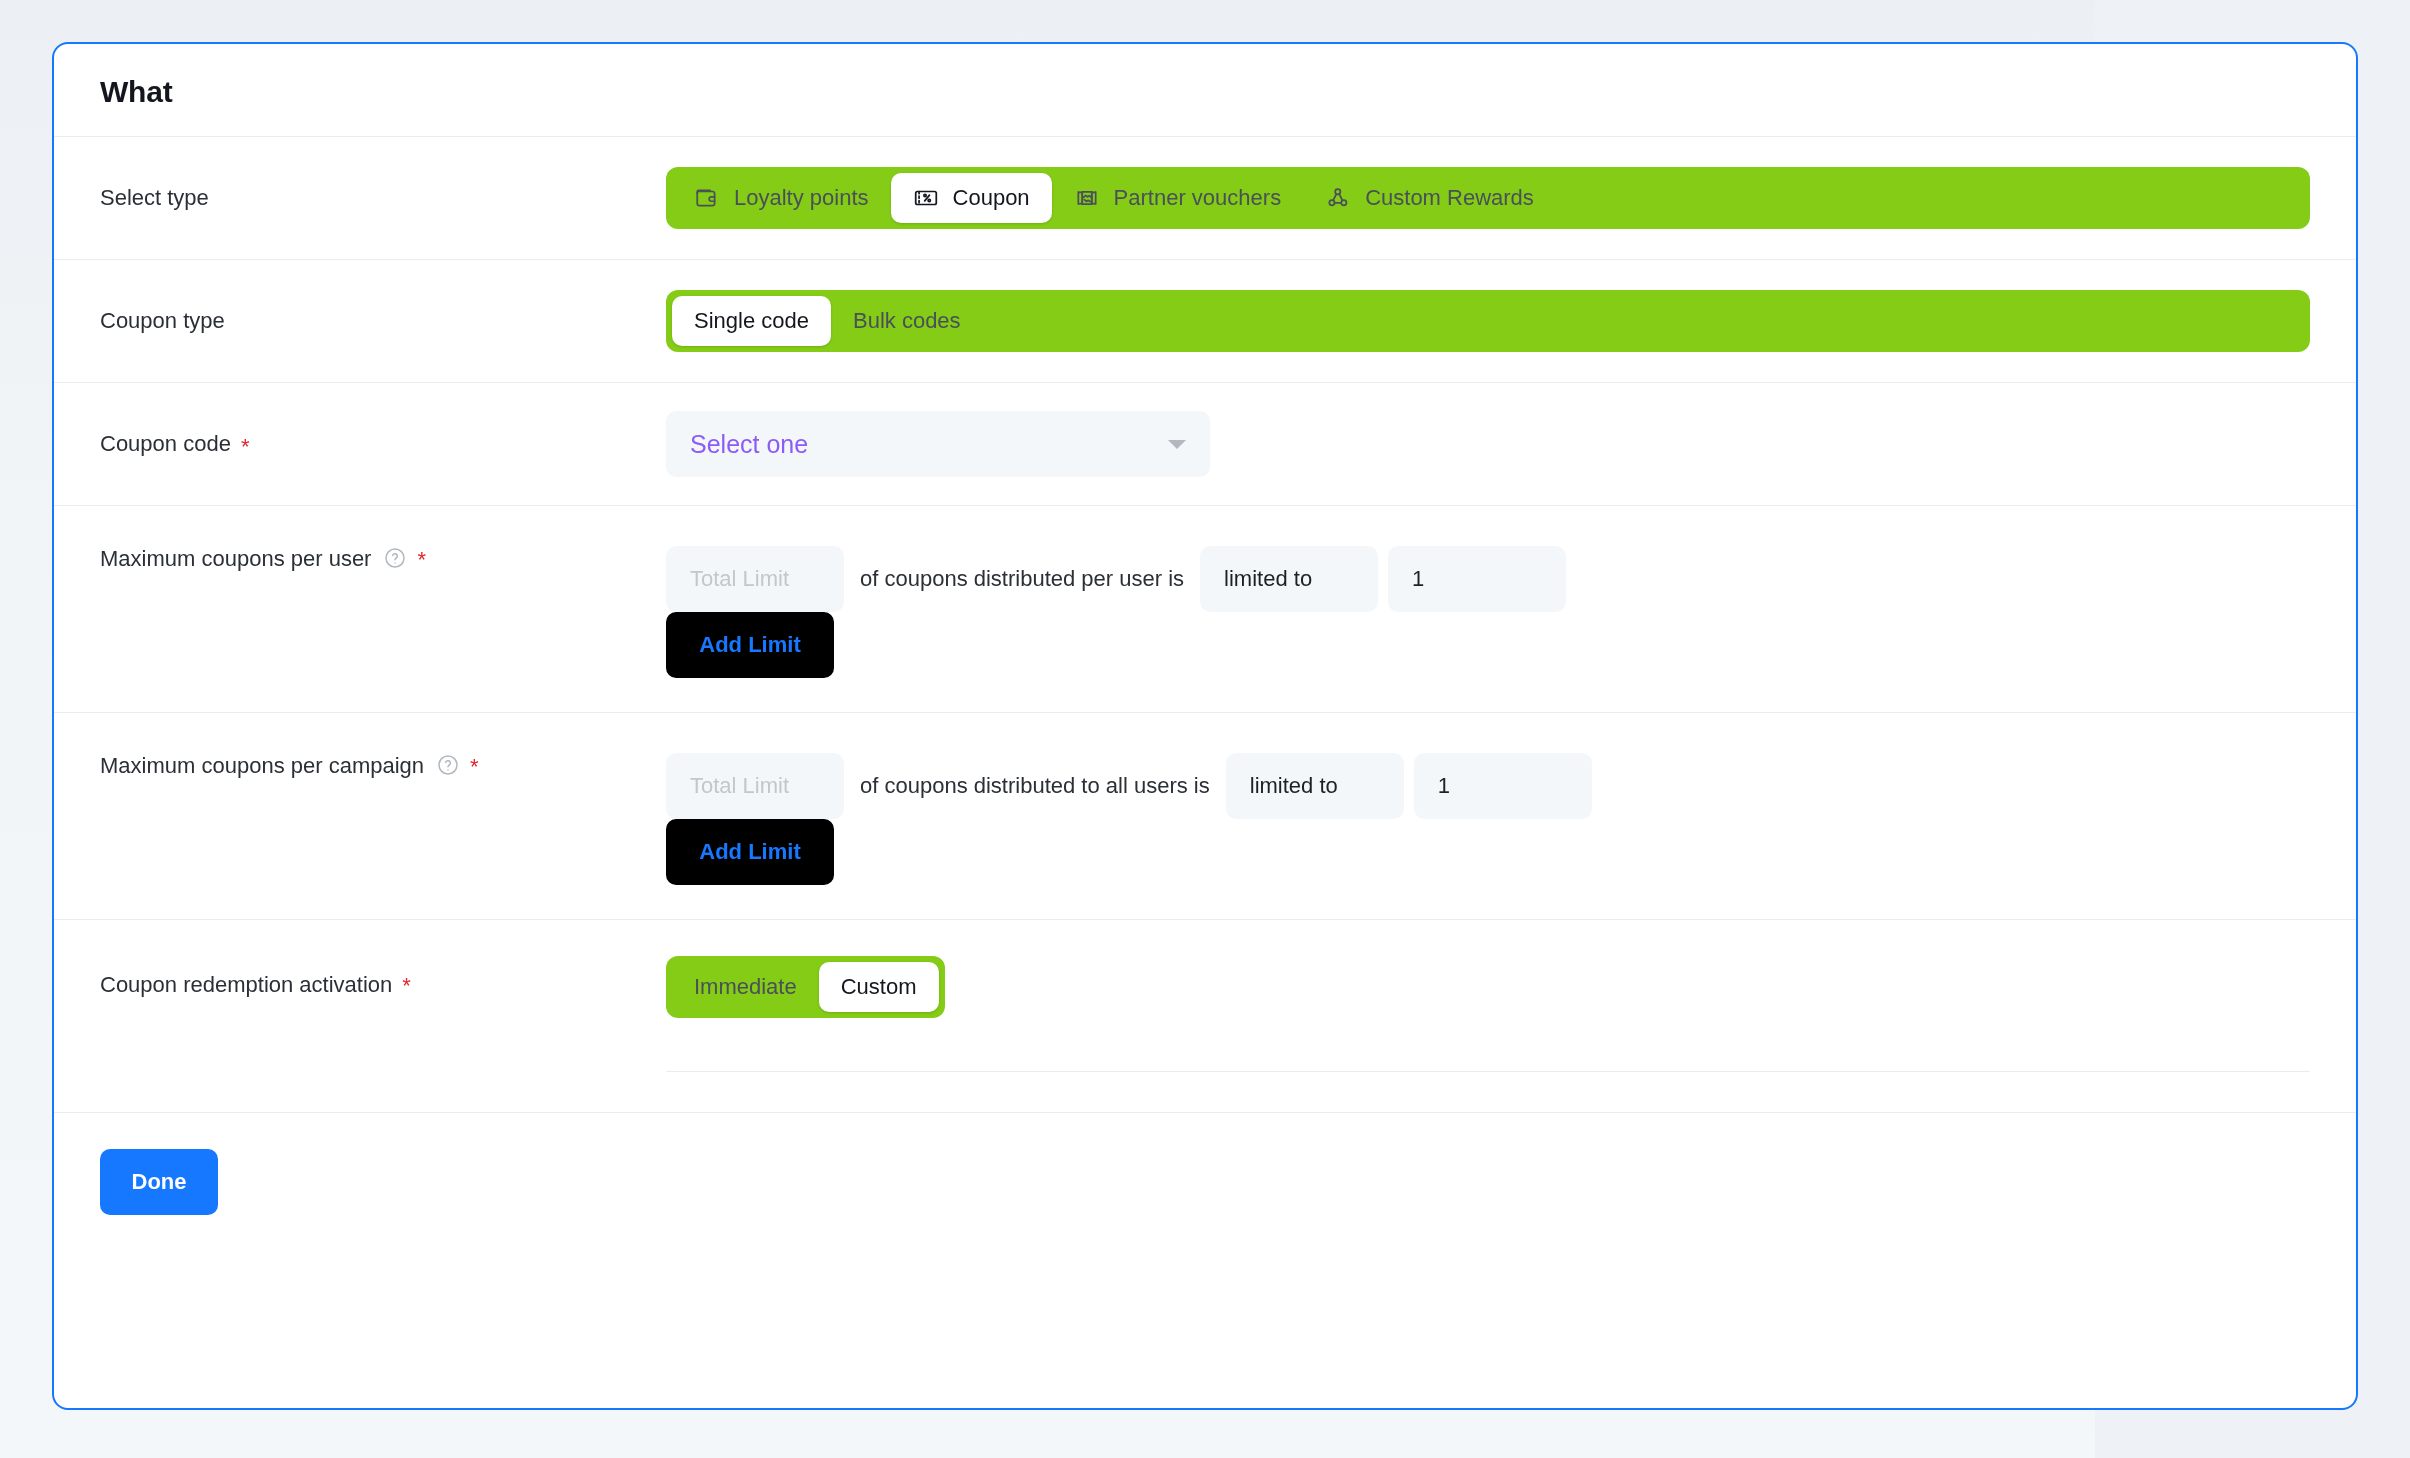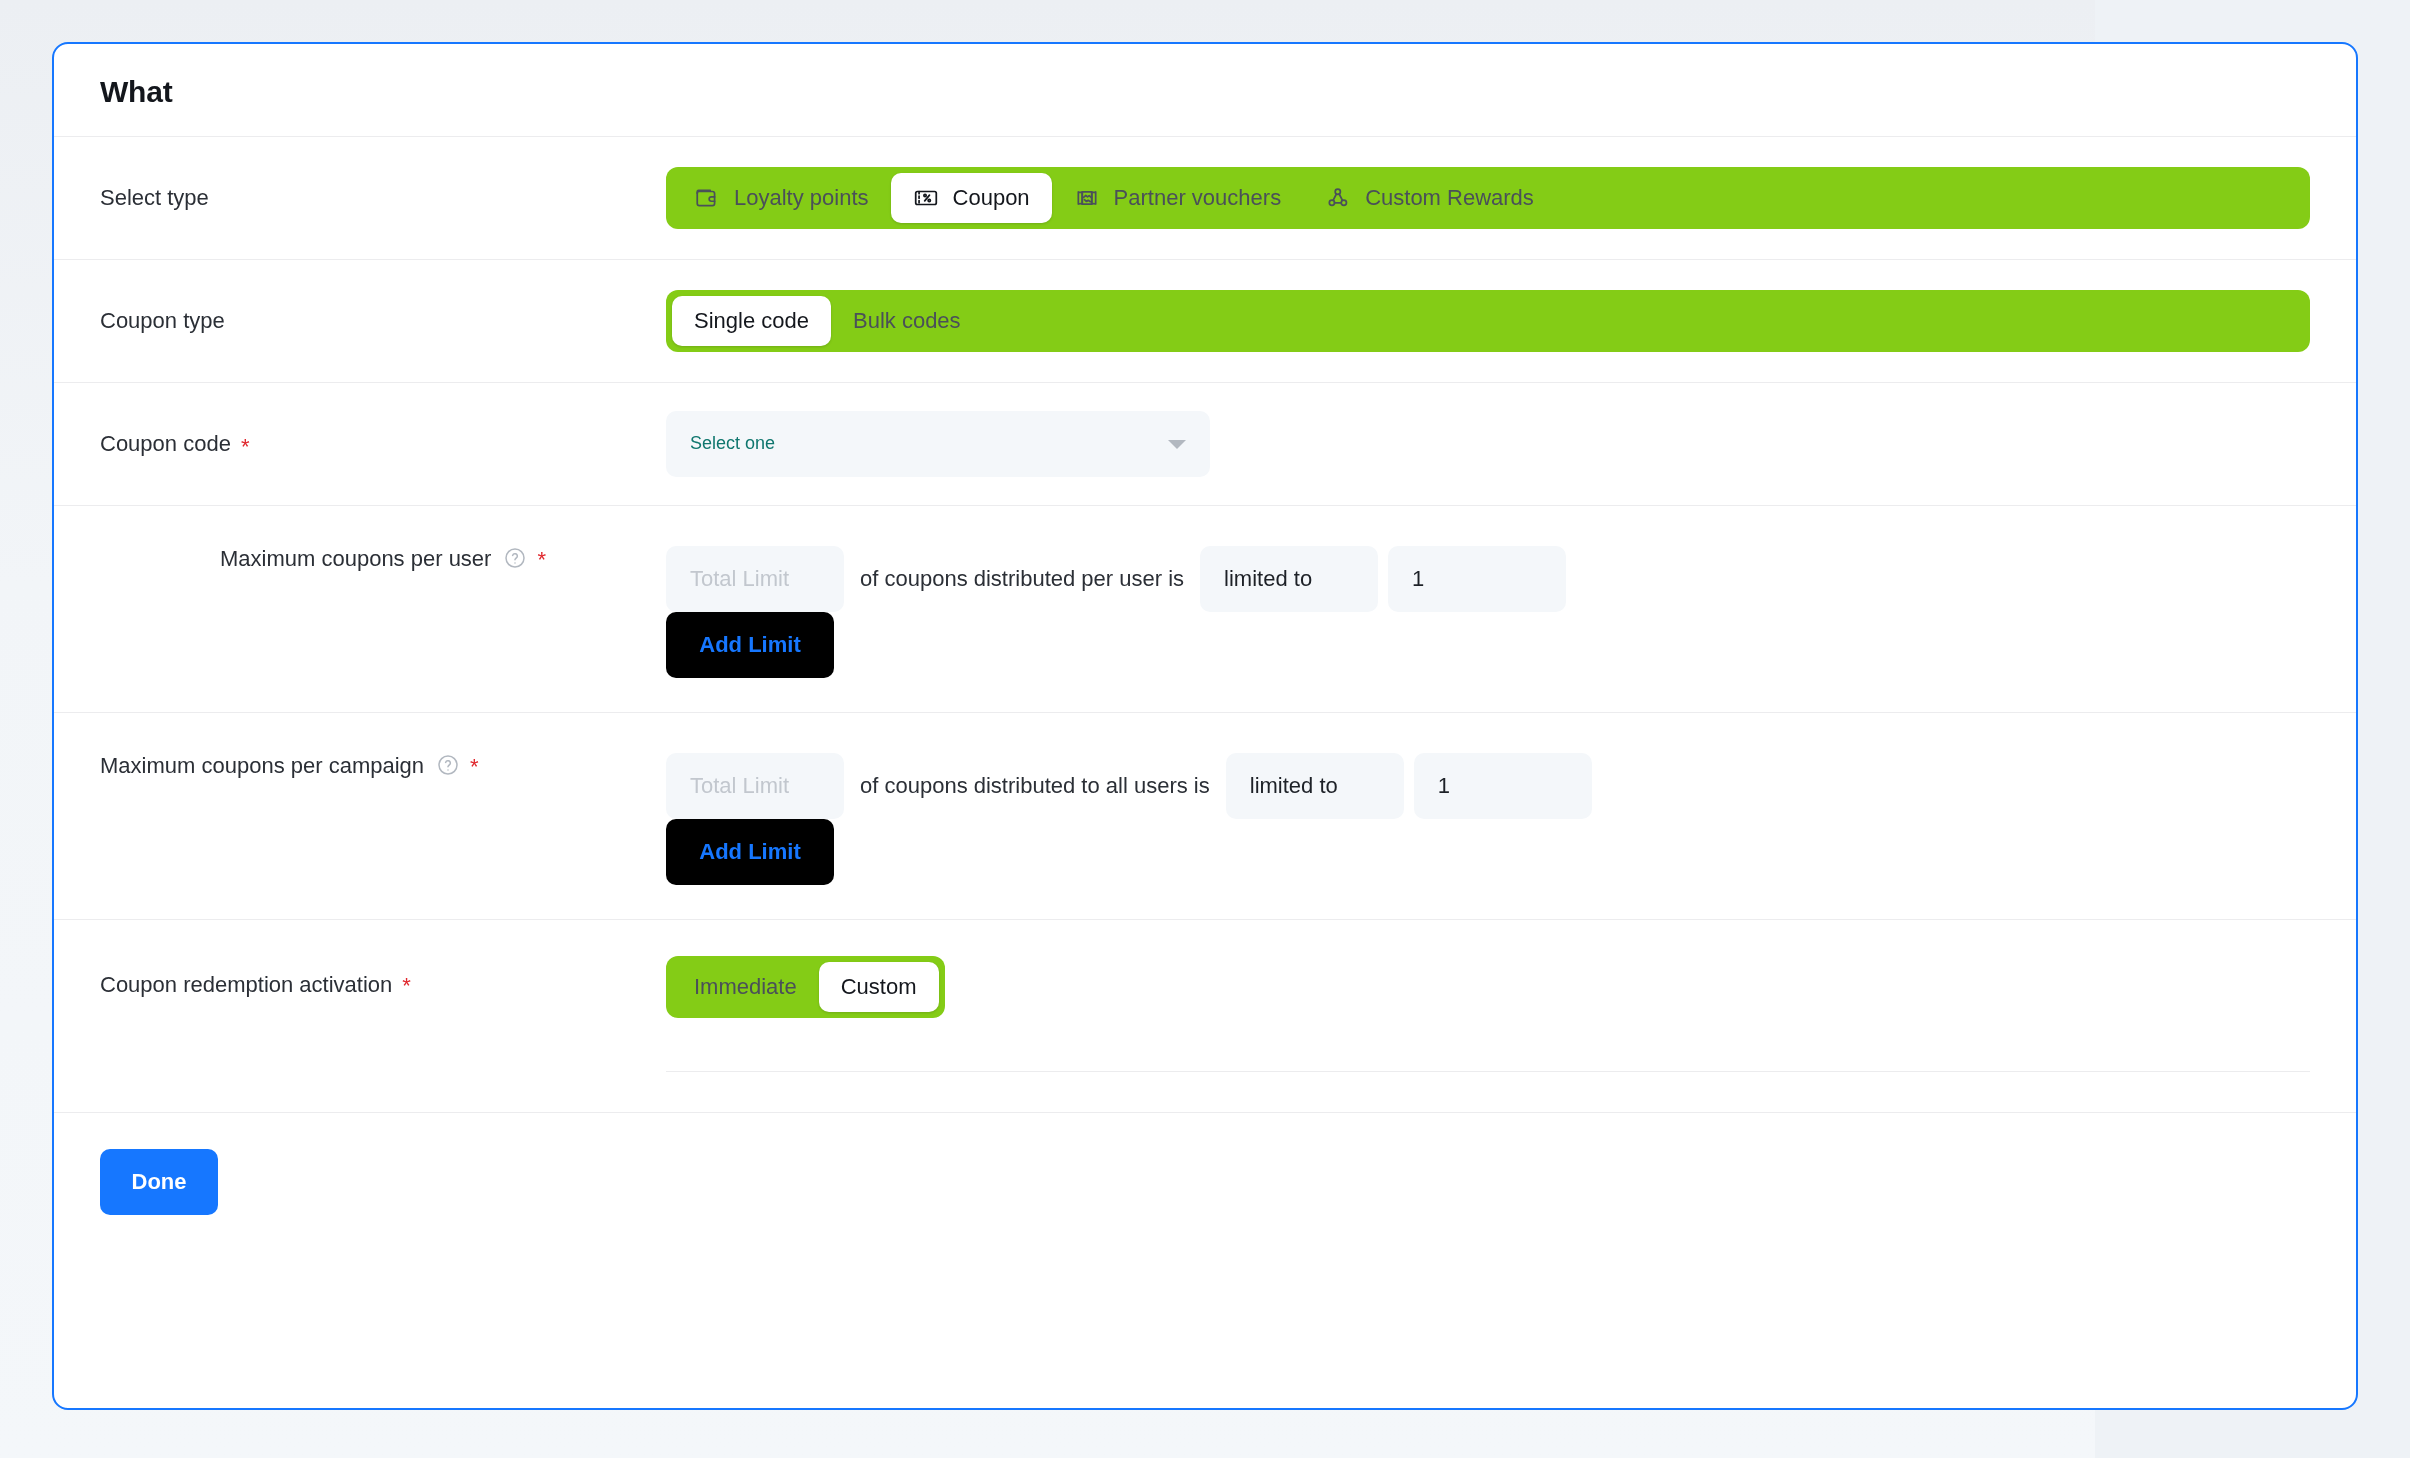--- a/index.html
+++ b/index.html
@@ -151,21 +151,21 @@
     width: 544px;
     height: 66px;
     background: #f4f7fa;
     border-radius: 10px;
     display: flex;
     align-items: center;
     justify-content: space-between;
     padding: 0 24px;
     cursor: pointer;
   }
-  .select-value { font-size: 18px; color: #0f766e; line-height: 1.2; }
+  .select-value { font-size: 25px; color: #8b5cf6; line-height: 1.2; }
   .caret {
     width: 0; height: 0;
     border-left: 9px solid transparent;
     border-right: 9px solid transparent;
     border-top: 9px solid #b2b8c0;
   }
 
   
   .limit-line {
     display: flex;
@@ -393,21 +393,21 @@
       </div>
       <div class="row-control">
         <div class="select-box">
           <span class="select-value">Select one</span>
           <span class="caret"></span>
         </div>
       </div>
     </div>
 
     <div class="row" style="min-height:206px;">
-      <div class="row-label" style="min-height:206px; align-items:flex-start; padding-top:40px;justify-content:center;">
+      <div class="row-label" style="min-height:206px; align-items:flex-start; padding-top:40px;">
         <span class="label-text">Maximum coupons per user</span>
         <span class="help-icon">
           <svg width="24" height="24" viewBox="0 0 24 24" fill="none" stroke="#b2b8c0" stroke-width="1.5" stroke-linecap="round" stroke-linejoin="round">
             <circle cx="12" cy="12" r="9"></circle>
             <path d="M9.6 9.4a2.45 2.45 0 0 1 4.76.8c0 1.65-2.4 2.2-2.4 3.6"></path>
             <circle cx="12" cy="17" r="0.75" fill="#b2b8c0" stroke="none"></circle>
           </svg>
         </span>
         <span class="req-star">*</span>
       </div>

